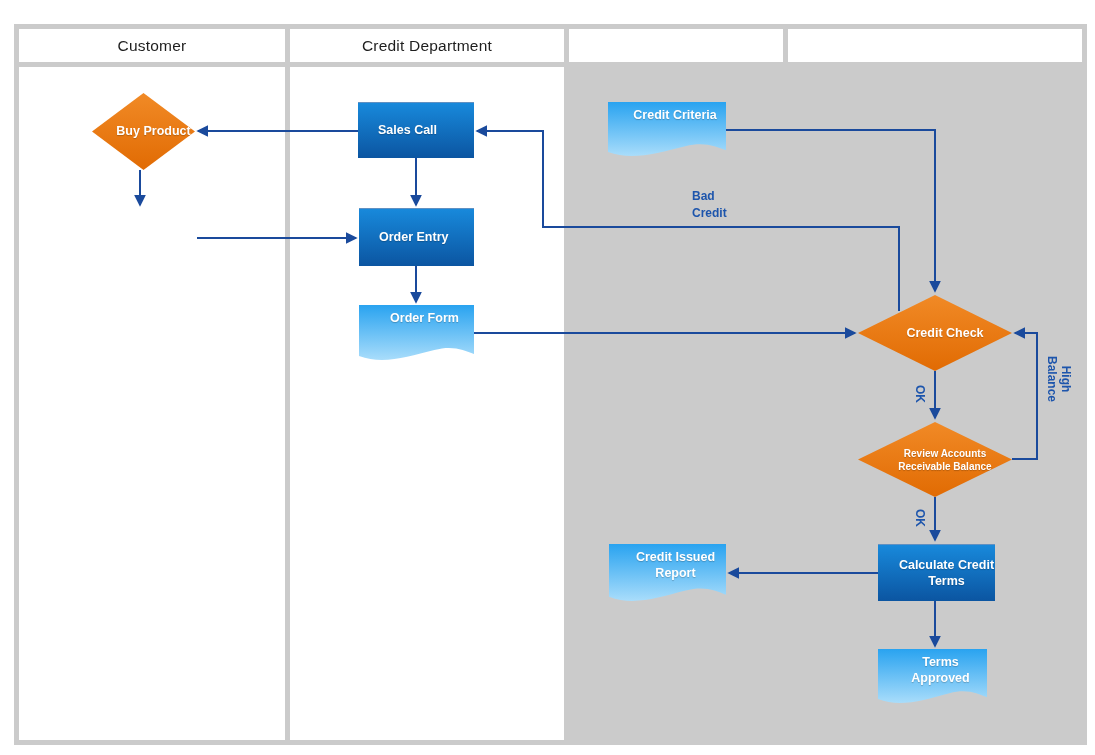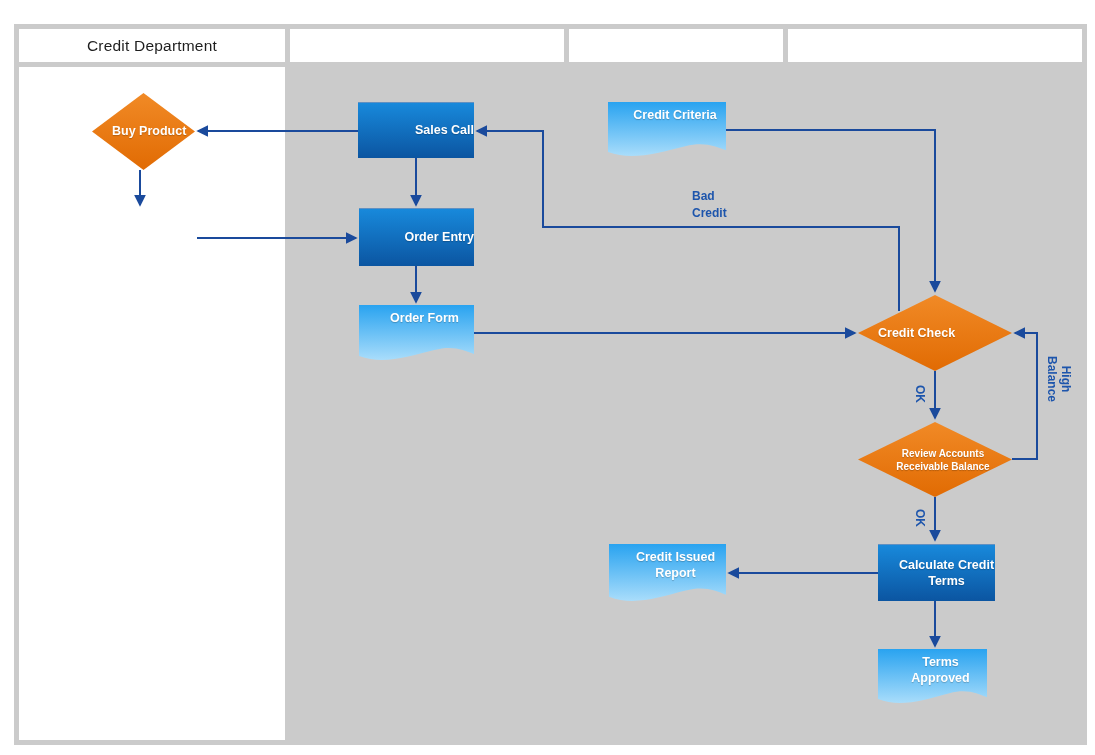--- a/index.html
+++ b/index.html
@@ -25,27 +25,27 @@
 
   
   .connector-layer { position:absolute; left:0; top:0; width:1095px; height:755px; }
   .edge { stroke:var(--connector,#1a4a9c); stroke-width:2; fill:none; }
   .arrowhead-shape { fill:var(--connector,#1a4a9c); }
 
   
   .node { position:absolute; box-sizing:border-box; }
   .process {
     background:linear-gradient(180deg,var(--process-top,#1889db) 0%,var(--process-bottom,#0b55a1) 100%);
-    display:flex; align-items:center; justify-content:flex-end;
+    display:flex; align-items:center; justify-content:flex-start;
     border-top:1px solid rgba(255,255,255,0.35);
   }
   .decision {
     clip-path:polygon(50% 0%,100% 50%,50% 100%,0% 50%);
     background:linear-gradient(180deg,var(--decision-top,#f18a26) 0%,var(--decision-bottom,#e16b03) 100%);
-    display:flex; align-items:center; 
+    display:flex; align-items:center; justify-content:center;
   }
   .doc-shape { position:absolute; left:0; top:0; width:100%; height:100%; }
   .doc-label {
     position:absolute; top:5px; left:0; right:0; text-align:center;
     padding:0 4px;
   }
   .node-label, .doc-label {
     color:var(--node-text,#ffffff); font-weight:bold; font-size:12.5px; line-height:1.3;
     text-align:center; text-shadow:0 1px 1px rgba(0,0,0,0.22);padding-left:20px;
   }
@@ -71,20 +71,21 @@
         <stop offset="0" style="stop-color:var(--document-top,#29a3f0)"></stop>
         <stop offset="1" style="stop-color:var(--document-bottom,#a9ddfb)"></stop>
       </linearGradient>
       <marker id="arrowhead" viewBox="0 0 10 10" refX="8.6" refY="5" markerWidth="6" markerHeight="6" orient="auto">
         <path d="M0 0 L10 5 L0 10 Z" class="arrowhead-shape"></path>
       </marker>
     </defs>
   </svg>
 
   <div class="lanes">
+    <div class="lane-header">Customer</div>
     <div class="lane-header">Credit Department</div>
     <div class="lane-body"></div>
     <div class="lane-body"></div>
     <div class="lane-body"></div>
     <div class="lane-body"></div>
   </div>
 
   <svg class="connector-layer" viewBox="0 0 1095 755">
     <path class="edge" d="M358 131 H198" marker-end="url(#arrowhead)"></path>
     <path class="edge" d="M140 170 V205" marker-end="url(#arrowhead)"></path>

